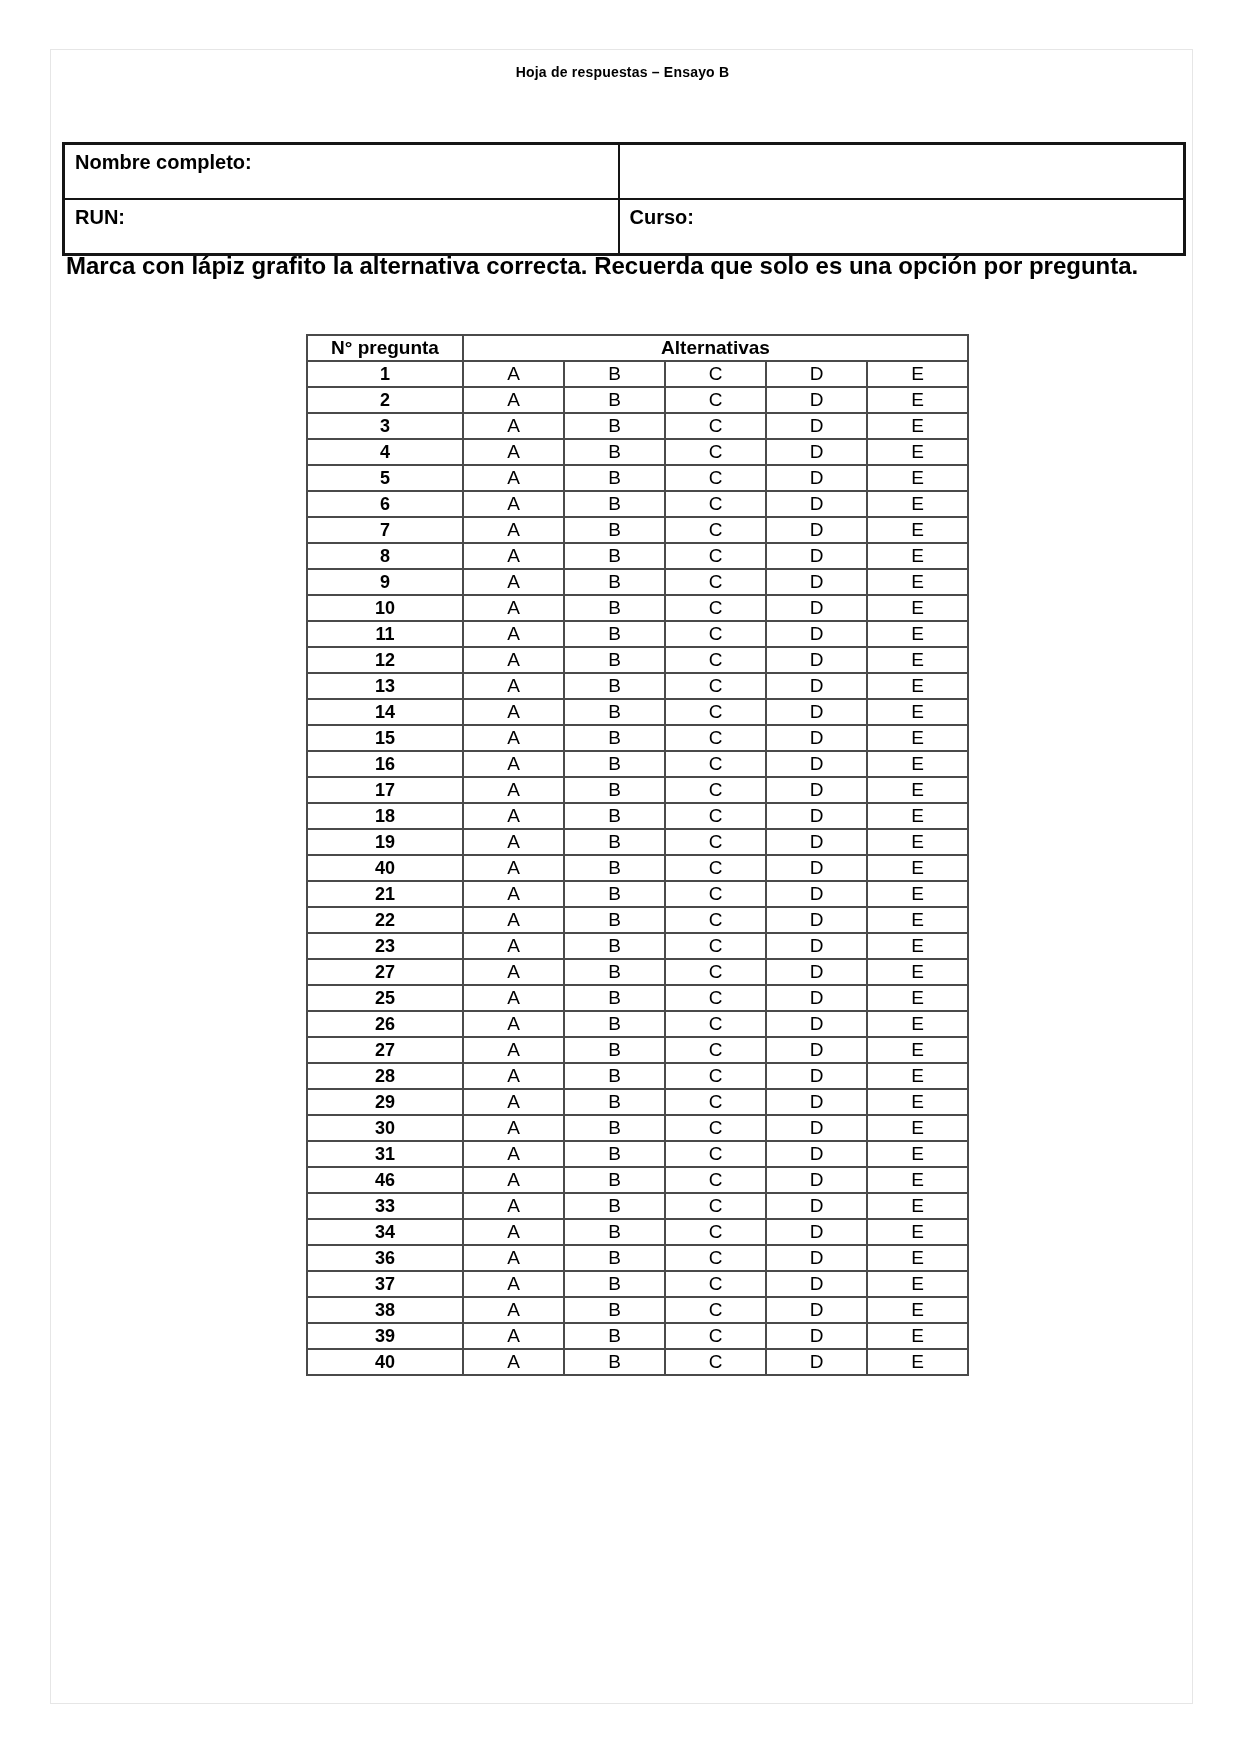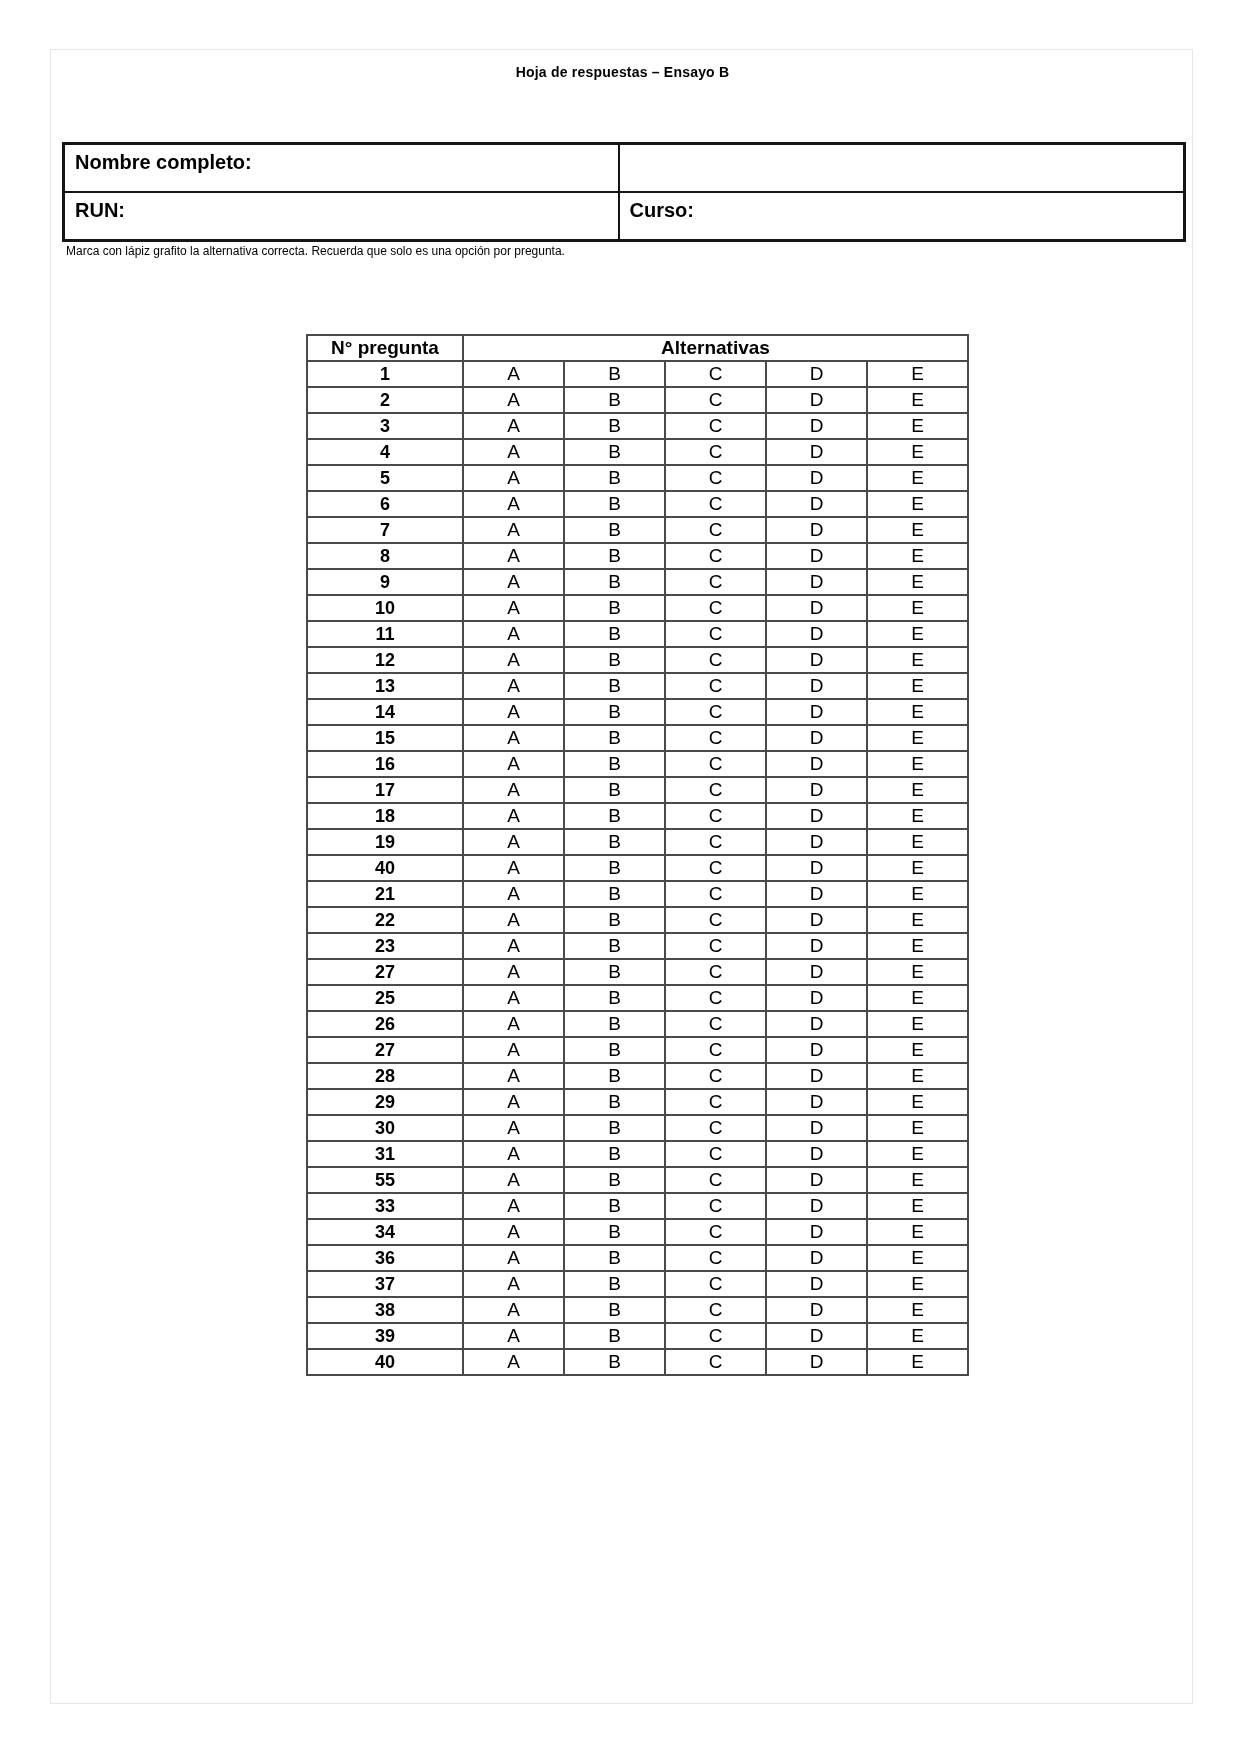--- a/index.html
+++ b/index.html
@@ -39,33 +39,33 @@
     left: 62px;
     top: 142px;
     width: 1121px;
     border-collapse: collapse;
     table-layout: fixed;
     border: 3px solid #151515;
   }
   table.info-table td {
     border: 2px solid #151515;
     vertical-align: top;
-    padding: 6px 10px 5px 10px;
+    padding: 6px 10px 12px 10px;
     height: 35px;
     font-size: 20px;
     font-weight: bold;
     background: #ffffff;
   }
   .instruction {
     position: absolute;
     left: 66px;
-    top: 244px;
+    top: 252px;
     width: 1110px;
-    font-size: 12px;
-    font-weight: normal;
+    font-size: 24px;
+    font-weight: bold;
   }
   table.answer-table {
     position: absolute;
     left: 306px;
     top: 334px;
     border-collapse: collapse;
     table-layout: fixed;
     border: 2px solid #3d3d3d;
   }
   table.answer-table th,
@@ -374,21 +374,21 @@
       </tr>
       <tr>
         <td class="qnum">31</td>
         <td class="opt">A</td>
         <td class="opt">B</td>
         <td class="opt">C</td>
         <td class="opt">D</td>
         <td class="opt">E</td>
       </tr>
       <tr>
-        <td class="qnum">55</td>
+        <td class="qnum">46</td>
         <td class="opt">A</td>
         <td class="opt">B</td>
         <td class="opt">C</td>
         <td class="opt">D</td>
         <td class="opt">E</td>
       </tr>
       <tr>
         <td class="qnum">33</td>
         <td class="opt">A</td>
         <td class="opt">B</td>

